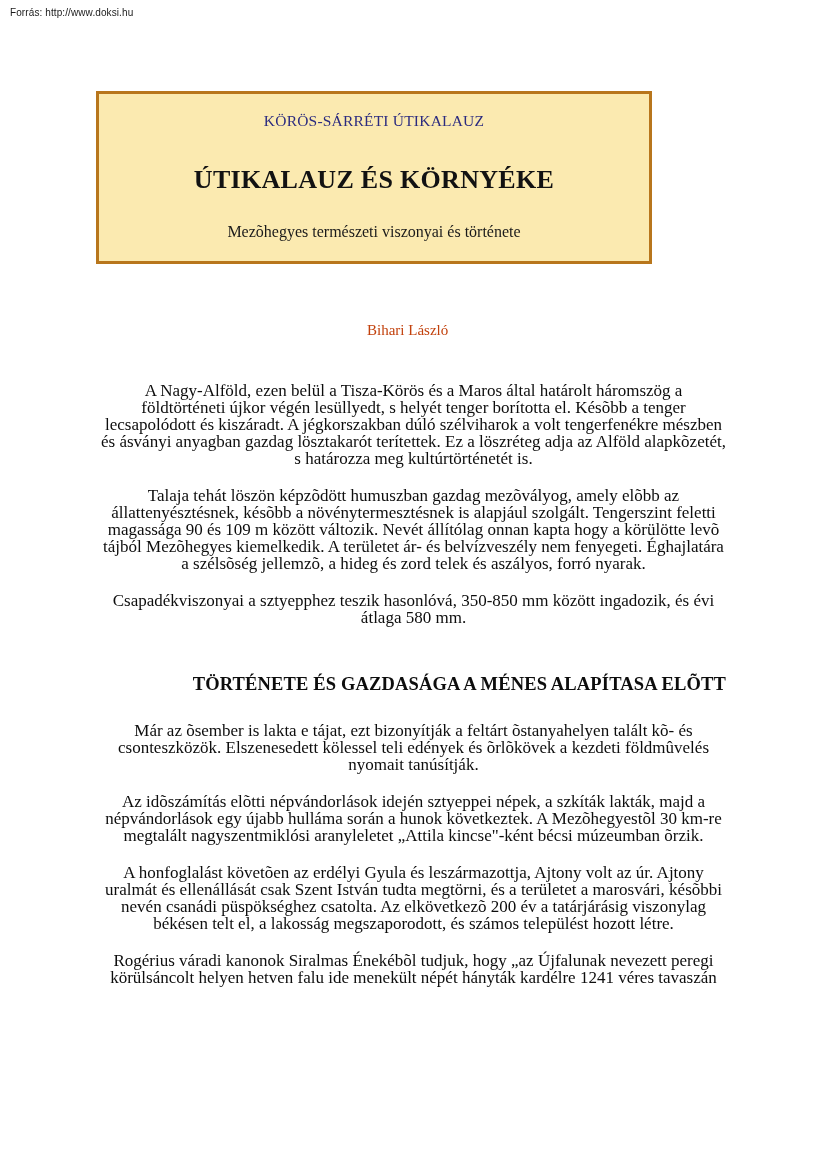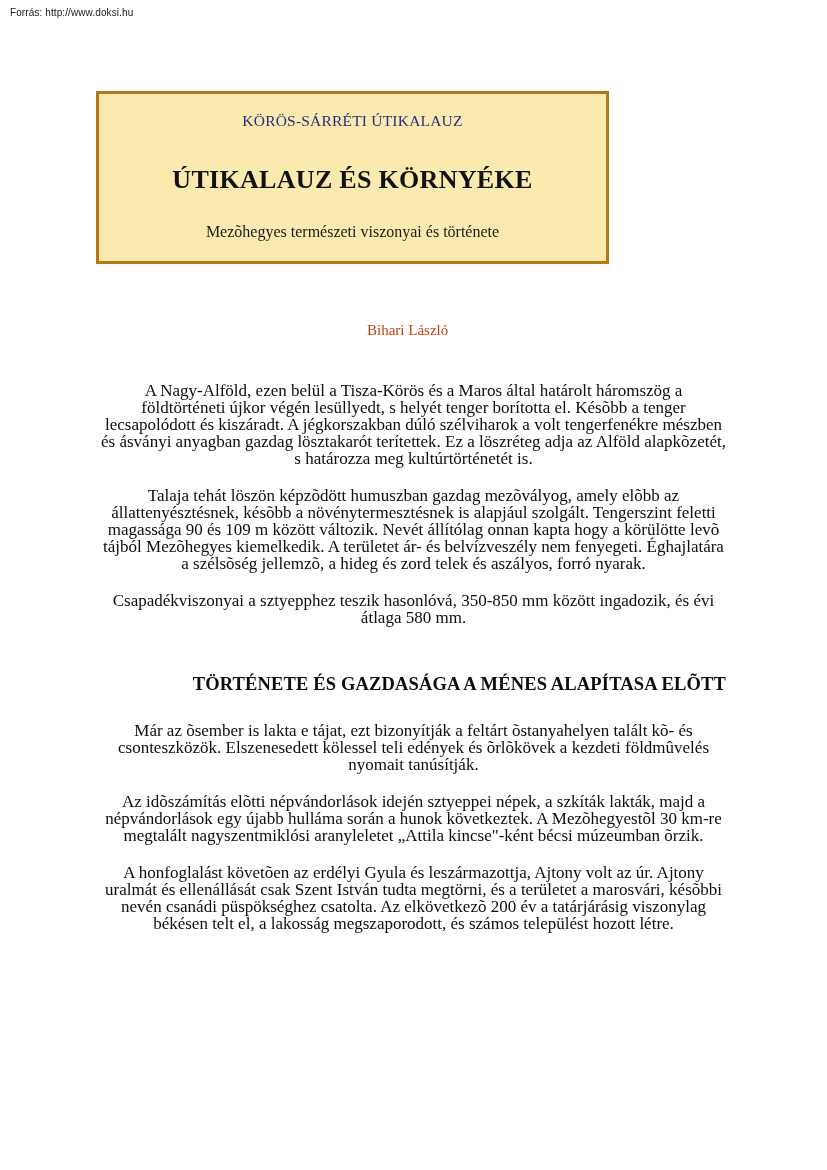--- a/index.html
+++ b/index.html
@@ -33,21 +33,21 @@
     position: absolute;
     left: 101px;
     top: 0;
     width: 625px;
   }
 
   
   .title-box {
     margin-top: 91px;
     margin-left: -5px;
-    width: 513px;
+    width: 556px;
     box-sizing: border-box;
     background: #fbeab0;
     border: 3px solid #b8761c;
     padding: 18px 10px 19px 10px;
     text-align: center;
   }
   .title-series {
     font-size: 15.5px;
     color: #2b2b7f;
     letter-spacing: 0.2px;
@@ -121,14 +121,15 @@
   <p class="para">Csapadékviszonyai a sztyepphez teszik hasonlóvá, 350-850 mm között ingadozik, és évi átlaga 580 mm.</p>
 
   <h2 class="section-heading">TÖRTÉNETE ÉS GAZDASÁGA A MÉNES ALAPÍTASA ELÕTT</h2>
 
   <p class="para after-heading">Már az õsember is lakta e tájat, ezt bizonyítják a feltárt õstanyahelyen talált kõ- és csonteszközök. Elszenesedett kölessel teli edények és õrlõkövek a kezdeti földmûvelés nyomait tanúsítják.</p>
 
   <p class="para">Az idõszámítás elõtti népvándorlások idején sztyeppei népek, a szkíták lakták, majd a népvándorlások egy újabb hulláma során a hunok következtek. A Mezõhegyestõl 30 km-re megtalált nagyszentmiklósi aranyleletet „Attila kincse"-ként bécsi múzeumban õrzik.</p>
 
   <p class="para">A honfoglalást követõen az erdélyi Gyula és leszármazottja, Ajtony volt az úr. Ajtony uralmát és ellenállását csak Szent István tudta megtörni, és a területet a marosvári, késõbbi nevén csanádi püspökséghez csatolta. Az elkövetkezõ 200 év a tatárjárásig viszonylag békésen telt el, a lakosság megszaporodott, és számos települést hozott létre.</p>
 
+  <p class="para">Rogérius váradi kanonok Siralmas Énekébõl tudjuk, hogy „az Újfalunak nevezett peregi körülsáncolt helyen hetven falu ide menekült népét hányták kardélre 1241 véres tavaszán</p>
 
 </div>
 
 </body></html>

